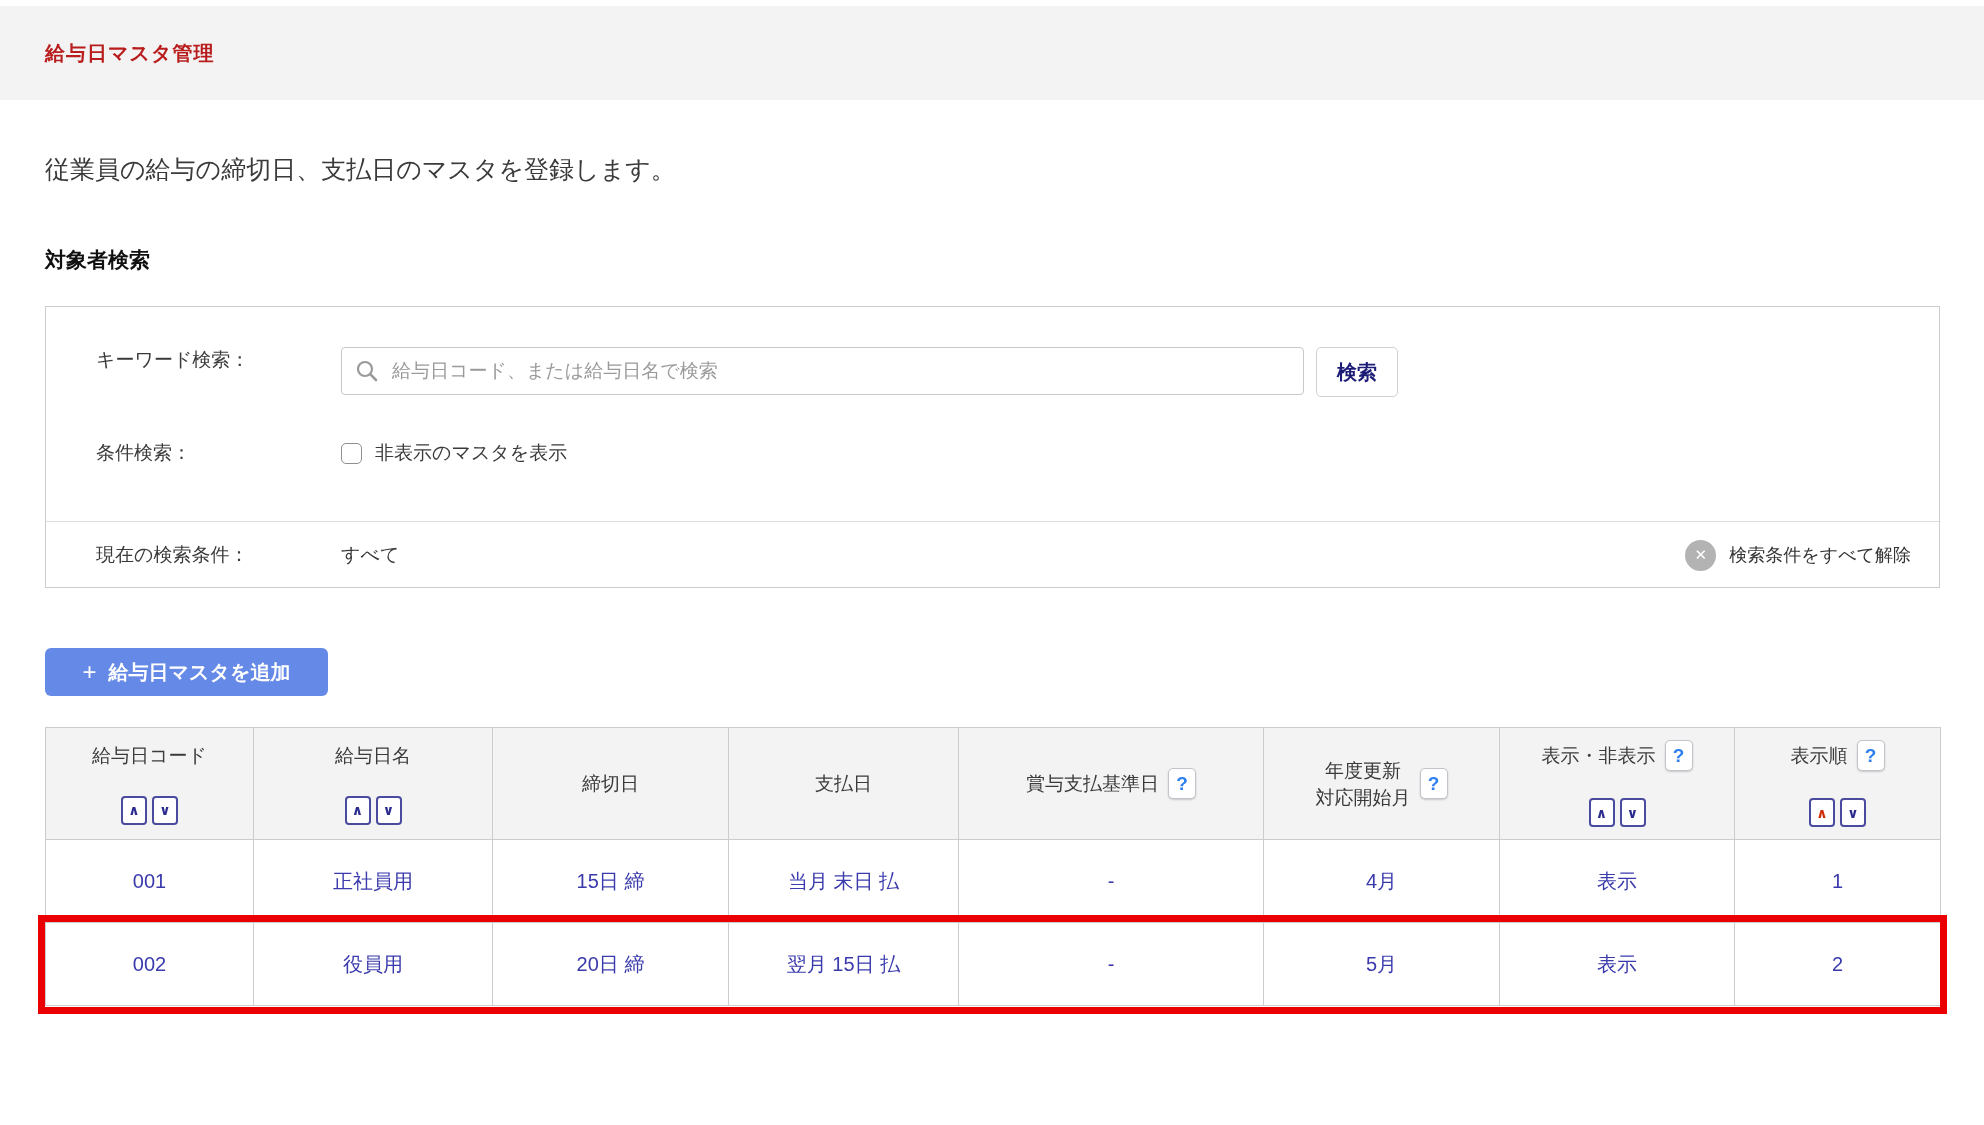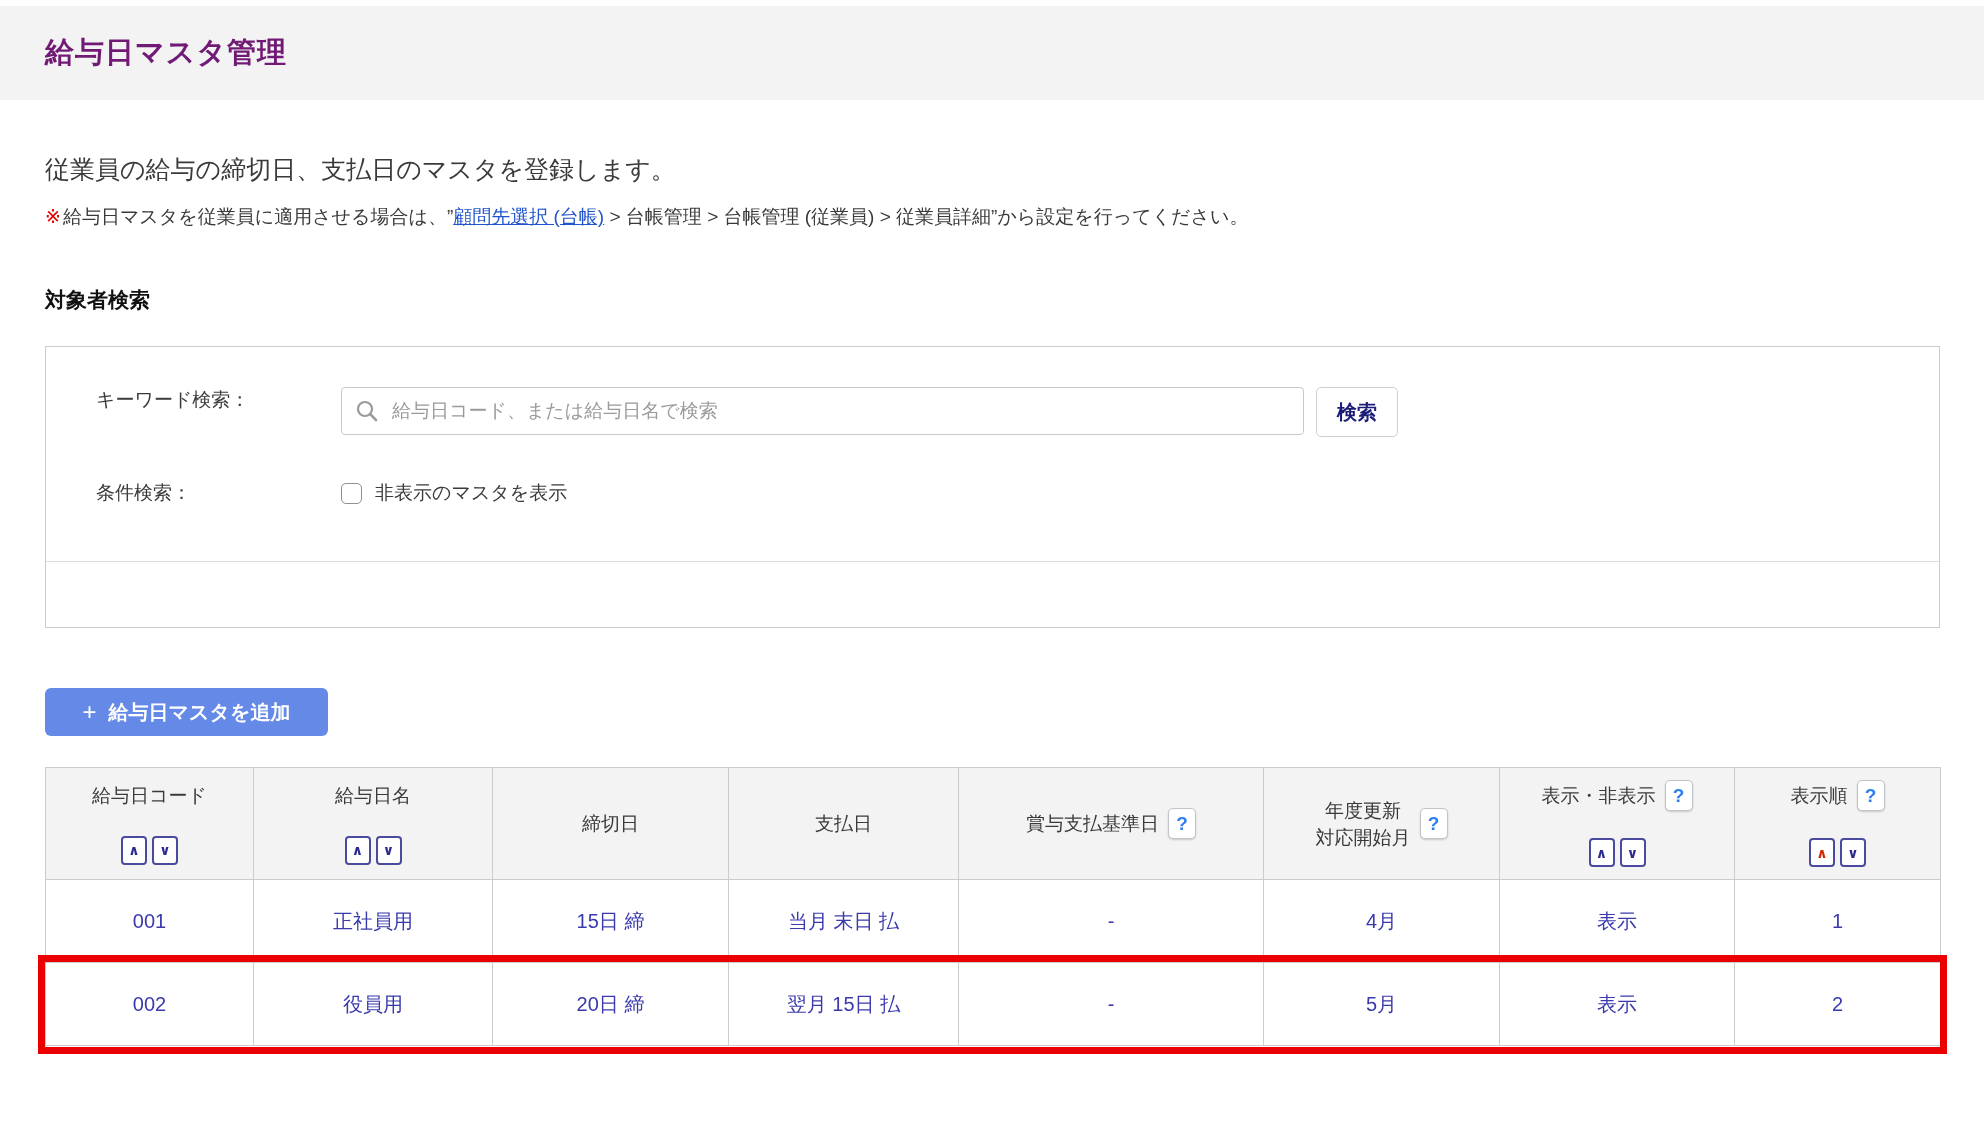--- a/index.html
+++ b/index.html
@@ -2,21 +2,21 @@
 <html lang="ja"><head>
 <meta charset="utf-8">
 <style>
   * { margin:0; padding:0; box-sizing:border-box; }
   html,body { width:1984px; height:1125px; background:#fff; overflow:hidden;
     font-family:"Liberation Sans","DejaVu Sans",sans-serif; }
 
   
   .title-band { margin-top:6px; height:94px; background:#f3f3f3;
     display:flex; align-items:center; padding-left:45px; }
-  .title-band h1 { font-size:29px; font-weight:bold; color:#701a75; letter-spacing:1px; }
+  .title-band h1 { font-size:20px; font-weight:bold; color:#b91c1c; letter-spacing:1px; }
 
   .content { padding:0 44px 0 45px; }
 
   
   .desc { margin-top:48px; font-size:25px; line-height:42px; color:#3a3a3a; }
   .note { margin-top:14px; font-size:19px; color:#3a3a3a; }
   .note .mark { color:#e60000; margin-right:2px; }
   .note a { color:#2255cc; text-decoration:underline; cursor:pointer; }
 
   
@@ -88,23 +88,20 @@
 
 <header class="title-band">
   <h1>給与日マスタ管理</h1>
 </header>
 
 <div class="content">
   <p class="desc">
     <span>従業員の給与の締切日、支払日のマスタを登録します。</span><br>
   </p>
 
-  <p class="note">
-    <span class="mark">※</span><span>給与日マスタを従業員に適用させる場合は、”</span><a>顧問先選択 (台帳)</a><span> &gt; 台帳管理 &gt; 台帳管理 (従業員) &gt; 従業員詳細”から設定を行ってください。</span>
-  </p>
 
   <h2 class="search-heading">対象者検索</h2>
 
   <section class="panel">
     <div class="row-keyword">
       <span class="label">キーワード検索：</span>
       <div class="input-wrap">
         <svg class="mag" width="24" height="24" viewBox="0 0 24 24">
           <circle cx="10" cy="10" r="7" fill="none" stroke="#9a9a9a" stroke-width="2.2"></circle>
           <line x1="15.2" y1="15.2" x2="21" y2="21" stroke="#9a9a9a" stroke-width="2.6" stroke-linecap="round"></line>
@@ -115,20 +112,30 @@
     </div>
 
     <div class="row-condition">
       <span class="label">条件検索：</span>
       <span class="checkbox"></span>
       <span>非表示のマスタを表示</span>
     </div>
 
     <div class="divider"></div>
 
+    <div class="row-current">
+      <span class="label">現在の検索条件：</span>
+      <span>すべて</span>
+      <div class="clear-group">
+        <span class="clear-icon">
+            <span>✕</span>
+          </span>
+        <span>検索条件をすべて解除</span>
+      </div>
+    </div>
   </section>
 
   <button class="add-btn">
     <span class="plus">+</span>
     <span>給与日マスタを追加</span>
   </button>
 
   <div class="table-wrap">
     <table>
       <colgroup>

